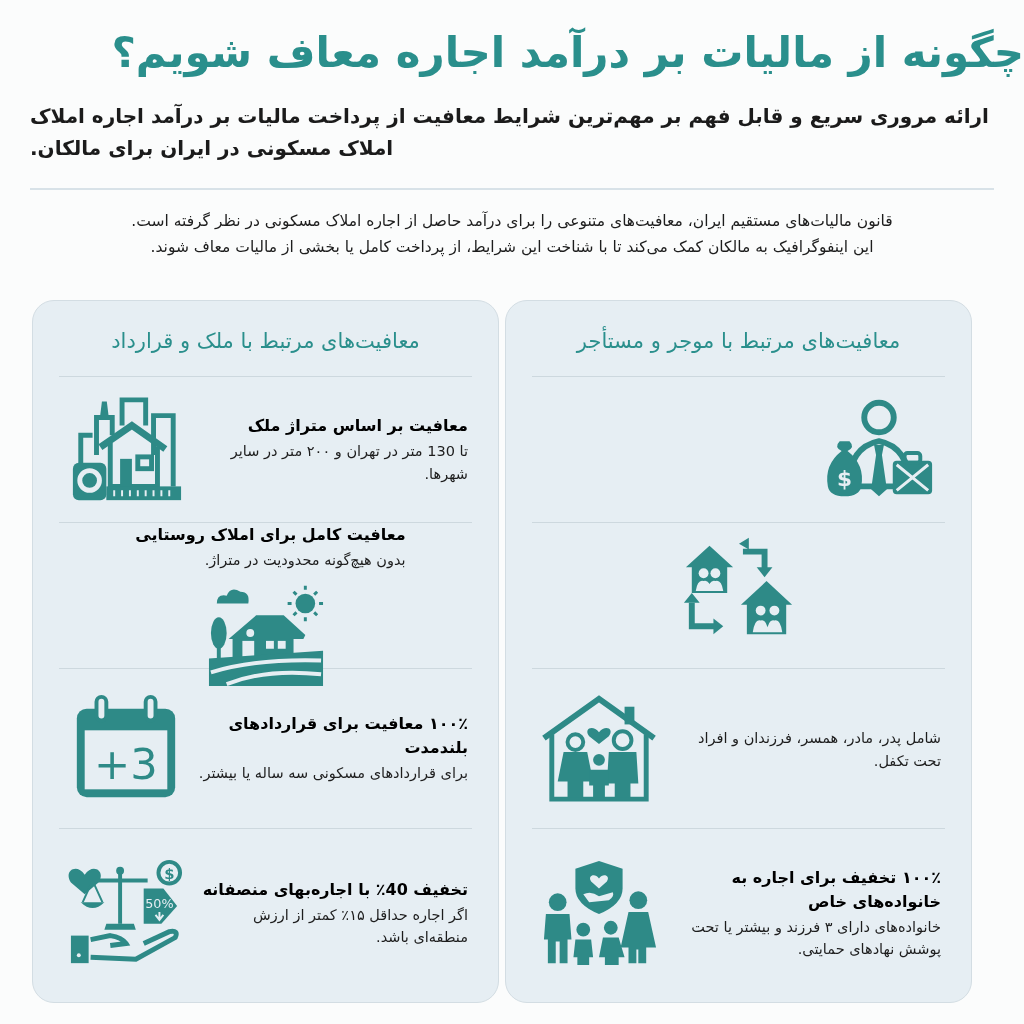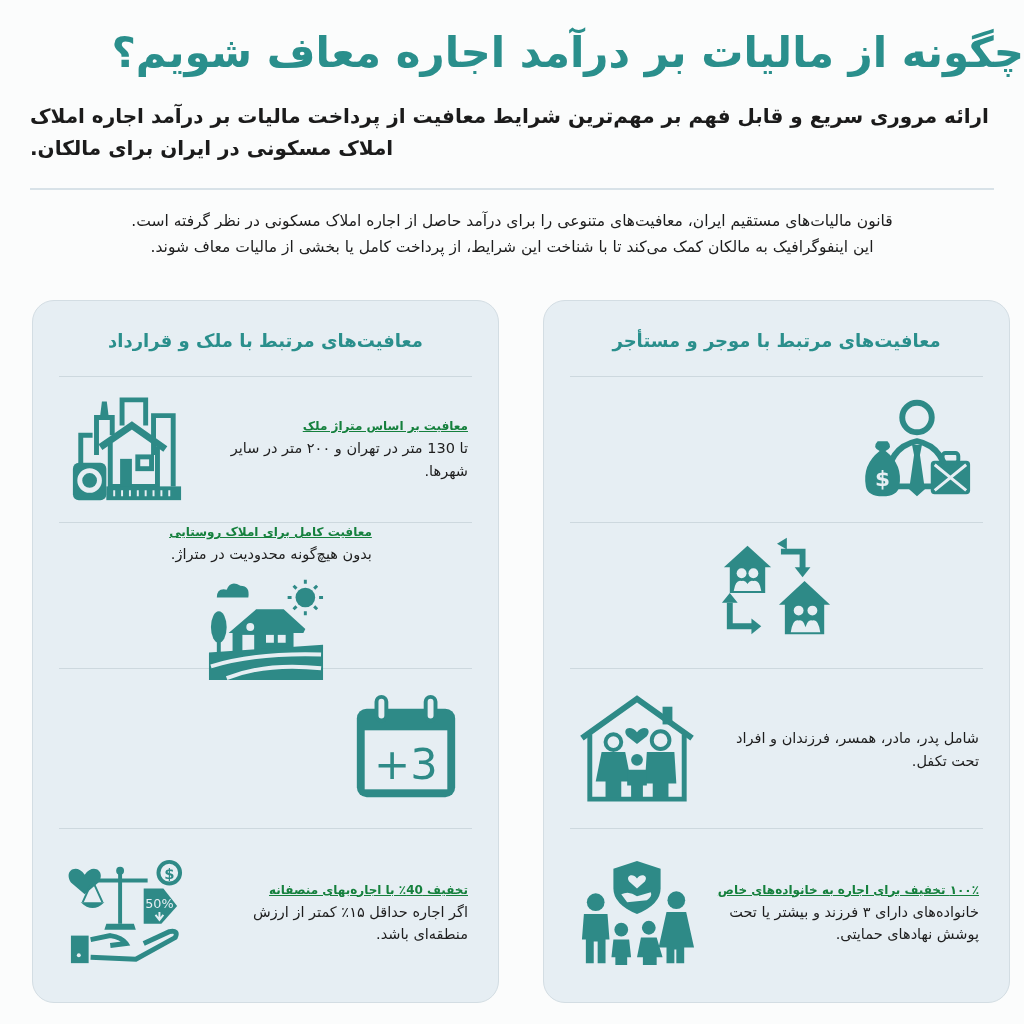--- a/index.html
+++ b/index.html
@@ -38,25 +38,25 @@
     line-height: 1.7;
   }
   .panel {
     position: absolute; top: 300px; bottom: 21px;
     width: 467px;
     background: #e6eef3;
     border: 1.5px solid #d3dde3;
     border-radius: 22px;
     padding: 0 26px;
   }
-  .panel.right { left: 543px; }
+  .panel.right { left: 505px; }
   .panel.left  { left: 32px; }
   .panel-title {
     text-align: center;
-    font-size: 18px; font-weight: bold;
+    font-size: 21px; font-weight: normal;
     color: #2a8f8c;
     height: 76px;
     line-height: 80px;
     border-bottom: 1.5px solid #cdd8de;
   }
   .item {
     display: flex; flex-direction: row;
     align-items: center;
     border-bottom: 1.5px solid #cdd8de;
     padding: 0 4px;
@@ -65,24 +65,23 @@
   .item.h1 { height: 146px; }
   .item.h2 { height: 146px; flex-direction: column; }
   .item.h3 { height: 160px; }
   .item.h4 { height: 168px; }
   .item-text {
     flex: 1;
     text-align: right;
     padding-left: 10px;
   }
   .item-title {
-    font-size: 12px; font-weight: bold;
-    color: #15803d;
+    font-size: 16px; font-weight: bold;
+    color: #000000;
     line-height: 1.5;
-    text-decoration: underline;
   }
   .item-desc {
     font-size: 14.5px;
     color: #1d1d1d;
     line-height: 1.55;
     margin-top: 2px;
   }
   .item-icon {
     width: 125px; height: 115px;
     flex: 0 0 125px;
@@ -225,20 +224,24 @@
         <rect x="36" y="62" width="12" height="18" fill="#e6eef3"></rect>
         <rect x="60" y="62" width="8" height="8" fill="#e6eef3"></rect>
           <rect x="72" y="62" width="8" height="8" fill="#e6eef3"></rect>
         <path d="M2 80 L118 72 L118 108 L2 108 Z"></path>
         <path d="M4 94 Q50 80 116 82 M20 106 Q60 90 116 96" fill="none" stroke="#e6eef3" stroke-width="4"></path>
       </svg>
     </div>
   </div>
 
   <div class="item h3">
+    <div class="item-text">
+      <div class="item-title">۱۰۰٪ معافیت برای قراردادهای بلندمدت</div>
+      <div class="item-desc">برای قراردادهای مسکونی سه ساله یا بیشتر.</div>
+    </div>
     <div class="item-icon">
       <svg viewBox="0 0 120 110">
         <rect x="10" y="14" width="100" height="90" rx="10" fill="#2e8a87"></rect>
         <rect x="18" y="36" width="84" height="60" fill="#e6eef3"></rect>
         <rect x="30" y="2" width="10" height="24" rx="5" fill="#e6eef3" stroke="#2e8a87" stroke-width="4"></rect>
         <rect x="80" y="2" width="10" height="24" rx="5" fill="#e6eef3" stroke="#2e8a87" stroke-width="4"></rect>
         <text x="60" y="86" font-size="44" font-family="DejaVu Sans, sans-serif" fill="#2e8a87" text-anchor="middle">3+</text>
       </svg>
     </div>
   </div>

